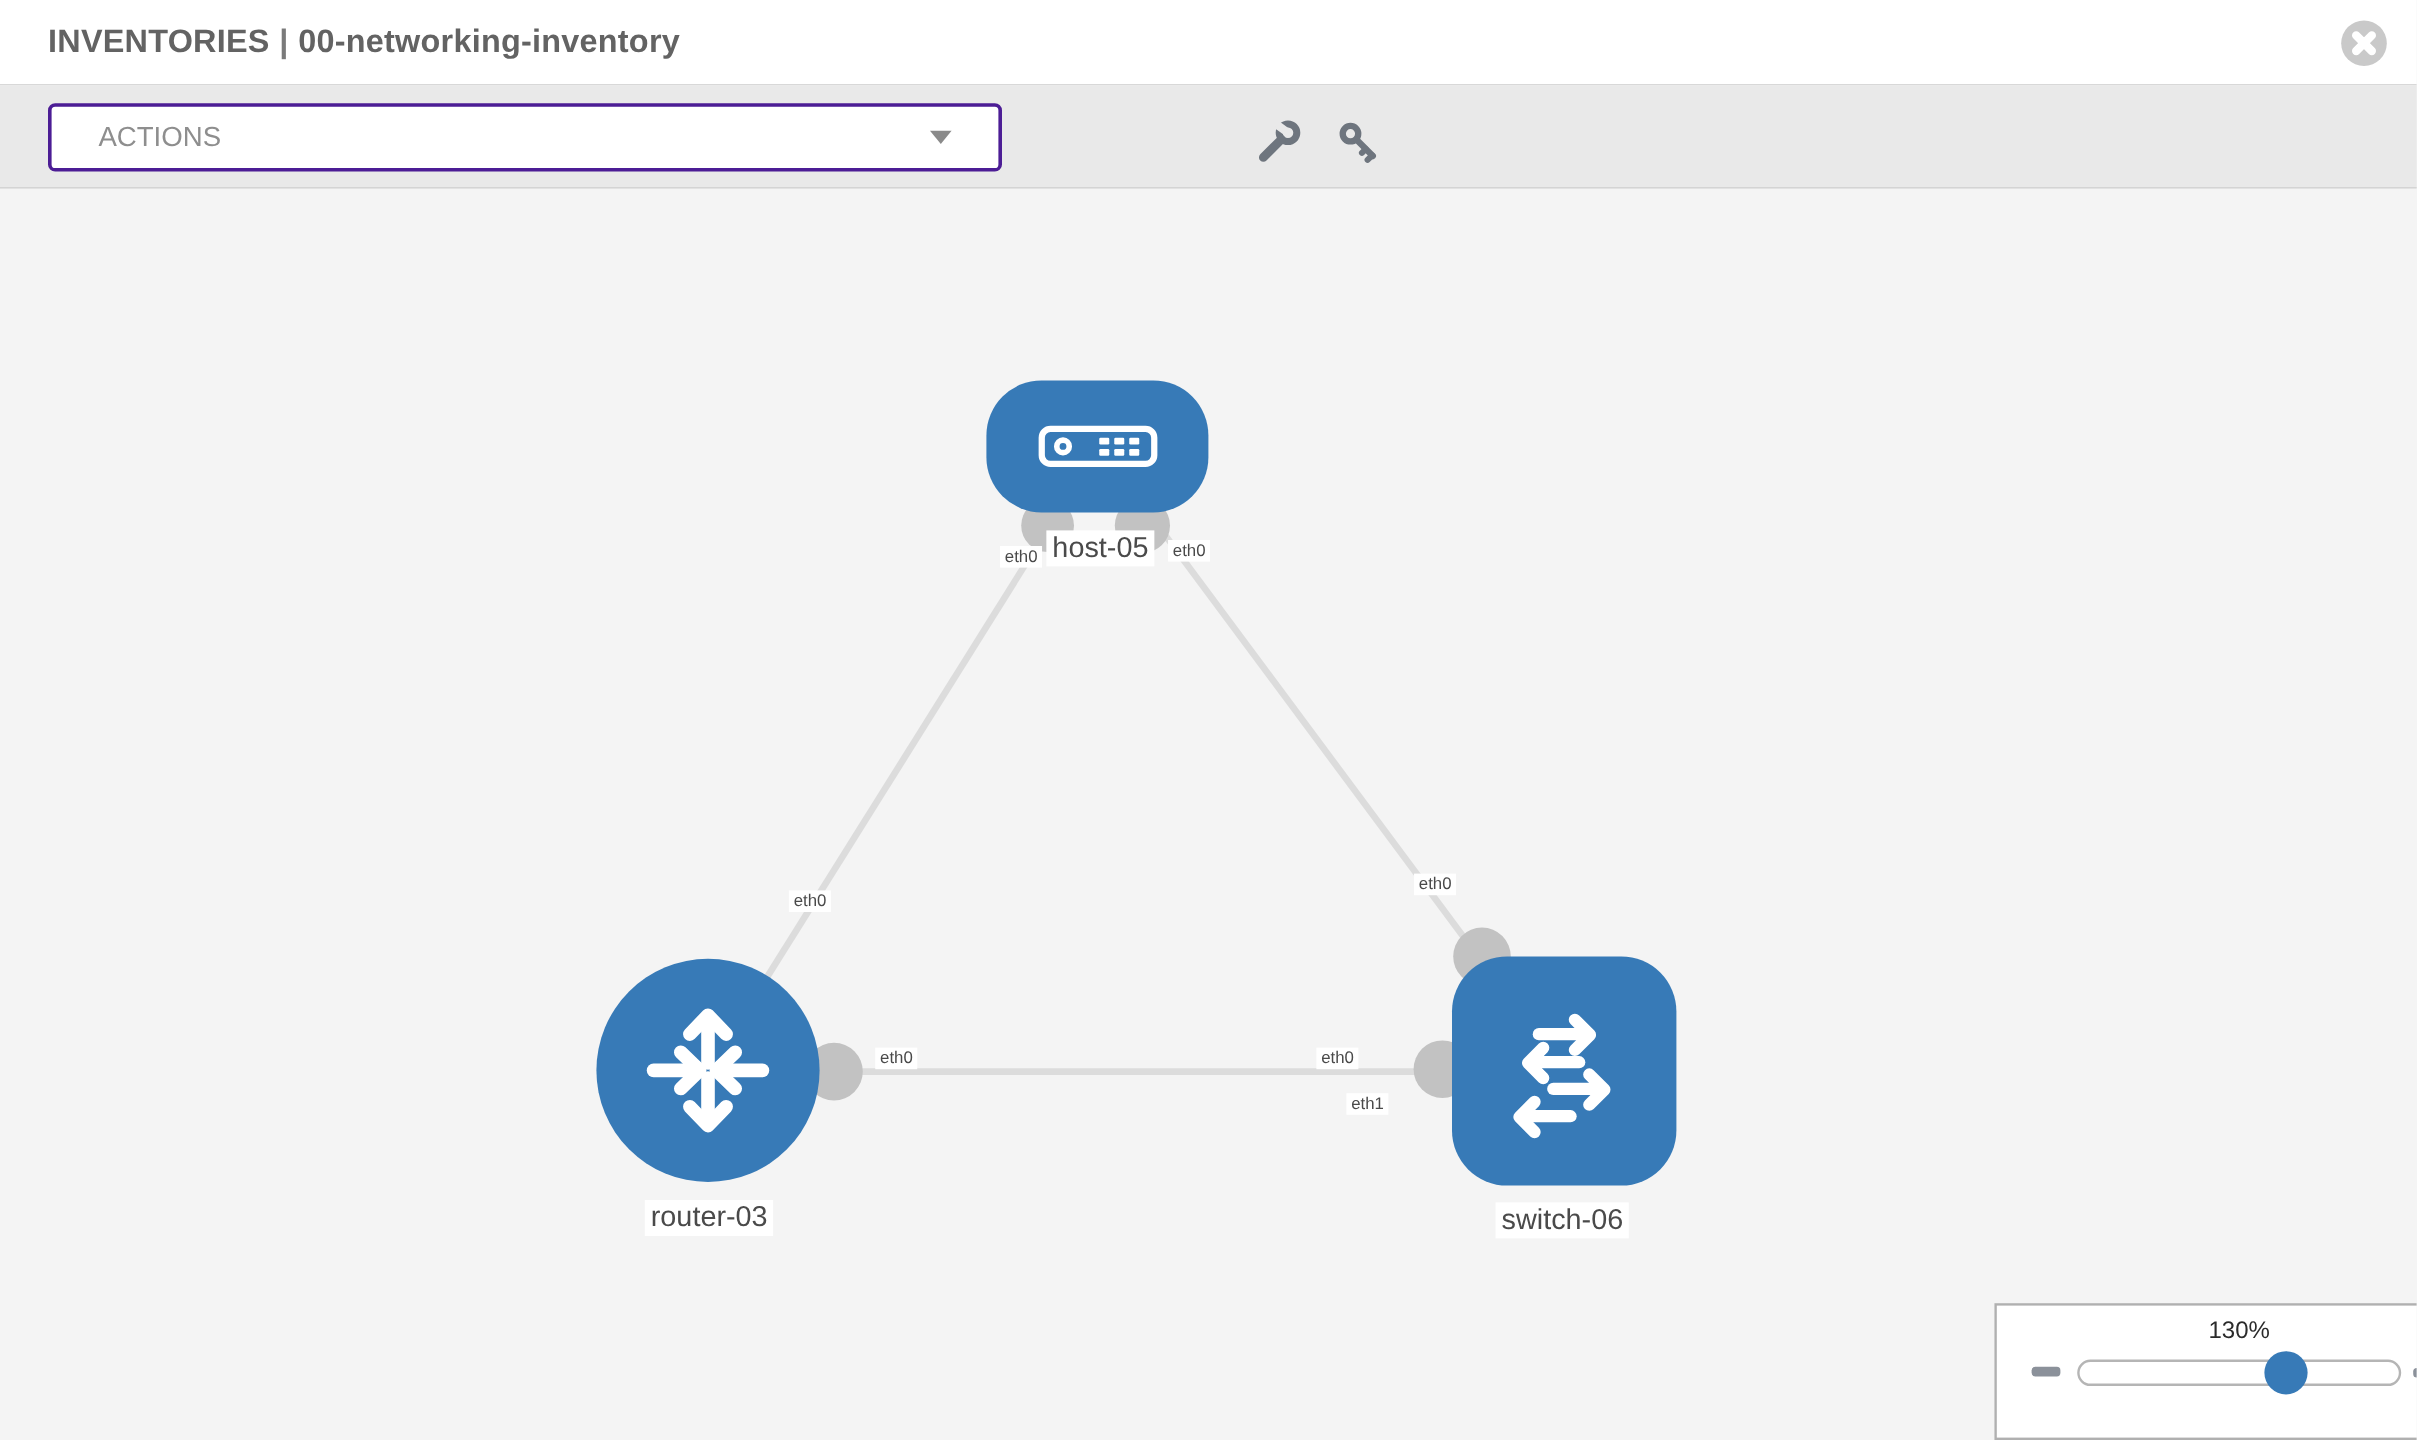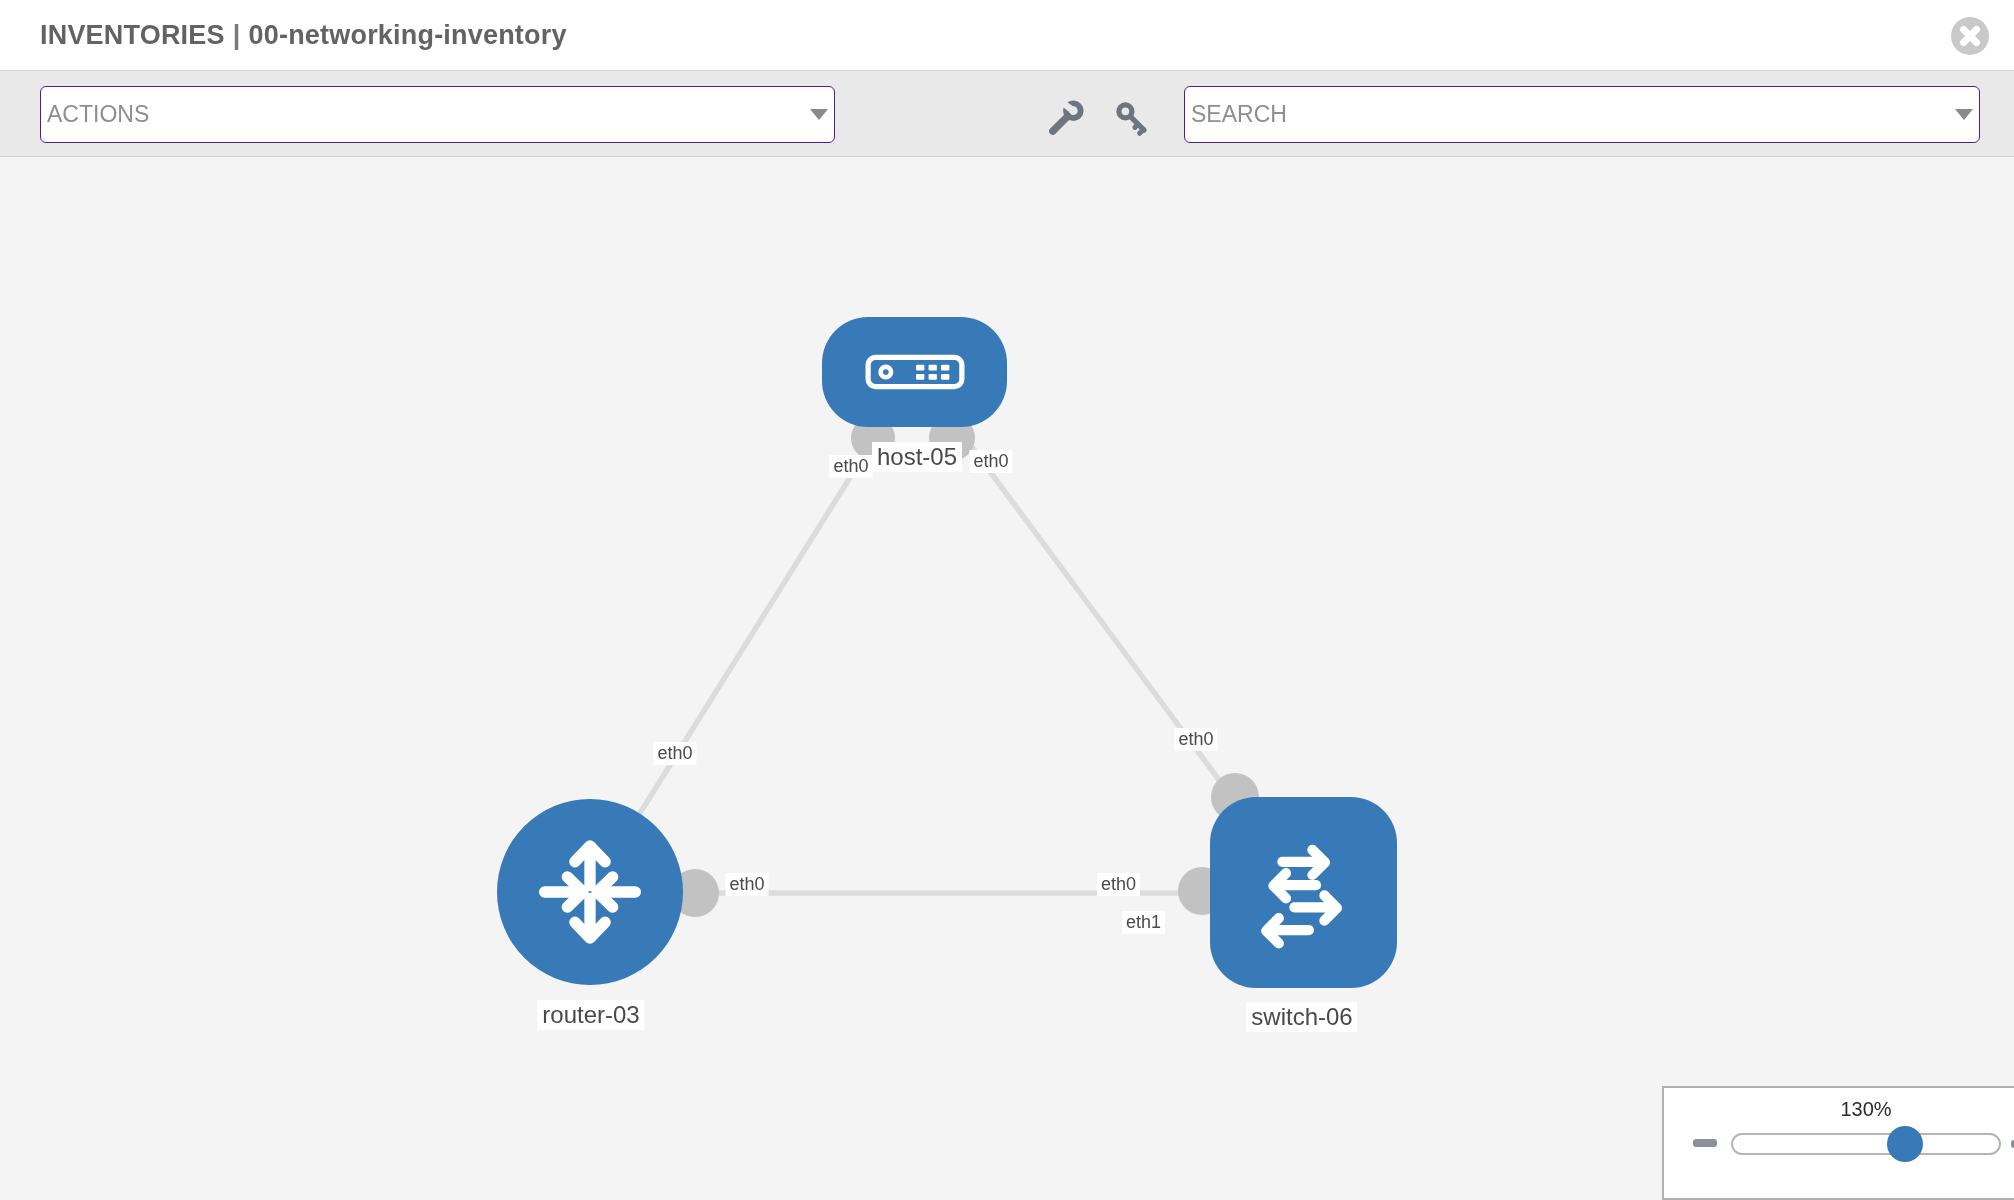--- a/index.html
+++ b/index.html
@@ -20,22 +20,22 @@
   .title{position:absolute;left:40px;top:50%;transform:translateY(-50%);
     font-size:27px;font-weight:bold;color:#636363;letter-spacing:.2px;}
   .title .sep{padding:0 8px;color:#7a7a7a;font-weight:600;}
   .close-btn{position:absolute;right:24px;top:16px;width:40px;height:40px;border:none;
     background:transparent;cursor:pointer;padding:0;}
 
   
   .toolbar{position:absolute;left:0;top:71px;width:100%;height:86px;background:#e9e9e9;
     border-bottom:1px solid #cfcfcf;}
   .select{position:absolute;top:15px;height:57px;background:#ffffff;
-    border:1px solid #4c1d95;border-radius:6px;display:flex;align-items:center;
-    padding:0 6px;color:#8e8e8e;font-size:23px;cursor:pointer;}
+    border:3px solid #4c1d95;border-radius:6px;display:flex;align-items:center;
+    padding:0 39px;color:#8e8e8e;font-size:23px;cursor:pointer;}
   .select .spacer{flex:1;}
   .caret{width:0;height:0;border-left:9px solid transparent;border-right:9px solid transparent;
     border-top:11px solid #8a8a8a;margin-left:14px;}
   .select-actions{left:40px;width:795px;}
   .select-search{left:1184px;width:796px;}
   .tool-btn{position:absolute;top:25px;width:44px;height:44px;border:none;background:transparent;
     cursor:pointer;padding:0;}
   .tool-btn.wrench{left:1044px;}
   .tool-btn.key{left:1110px;}
 
@@ -48,21 +48,21 @@
 
   .node{position:absolute;z-index:2;background:var(--node-blue);display:flex;
     align-items:center;justify-content:center;cursor:pointer;}
   .node-host{left:822px;top:159px;width:185px;height:110px;border-radius:46px;}
   .node-router{left:497px;top:641px;width:186px;height:186px;border-radius:50%;}
   .node-switch{left:1210px;top:639px;width:187px;height:191px;border-radius:46px;}
 
   .lbl{position:absolute;z-index:3;background:#ffffff;color:var(--label-text);
     white-space:nowrap;transform:translateX(-50%);line-height:1.25;}
   .lbl-name{font-size:24px;padding:0 5px;}
-  .lbl-eth{font-size:18px;padding:0 4px;}
+  .lbl-eth{font-size:14px;padding:0 4px;}
   .lbl-left{transform:none;}
 
   
   .zoom-panel{position:absolute;left:1621px;top:928px;width:393px;height:114px;z-index:4;
     background:#ffffff;border:2px solid #b0b0b0;margin-left:41px;}
   .zoom-level{position:absolute;left:202px;top:10px;transform:translateX(-50%);
     font-size:20px;color:#2b2b2b;}
   .zoom-minus{position:absolute;left:29px;top:51px;width:24px;height:8px;background:#8b919a;
     border-radius:3px;cursor:pointer;}
   .zoom-plus{position:absolute;left:347px;top:42px;width:28px;height:27px;cursor:pointer;}
@@ -110,25 +110,20 @@
       <svg width="44" height="44" viewBox="0 0 30 30">
         <g fill="none" stroke="var(--ui-icon-gray)">
           <circle cx="10.5" cy="10.5" r="4.4" stroke-width="3.6"></circle>
           <path d="M14 14 L23.2 23.2" stroke-width="3.6" stroke-linecap="round"></path>
           <path d="M22.8 22.8 L20.2 25.4" stroke-width="3.4" stroke-linecap="round"></path>
           <path d="M19.2 19.2 L17 21.4" stroke-width="3.4" stroke-linecap="round"></path>
         </g>
       </svg>
     </button>
 
-    <div class="select select-search">
-      <span>SEARCH</span>
-      <span class="spacer"></span>
-      <span class="caret"></span>
-    </div>
   </div>
 
   <div class="canvas">
 
     <svg class="links-svg" width="2014" height="1042" viewBox="0 0 2014 1042">
       <line class="link" x1="916" y1="214" x2="590" y2="735"></line>
       <line class="link" x1="916" y1="214" x2="1303" y2="735"></line>
       <line class="link" x1="590" y1="735" x2="1303" y2="735"></line>
       <circle class="port" cx="873" cy="280" r="22"></circle>
       <circle class="port" cx="952" cy="280" r="23"></circle>

